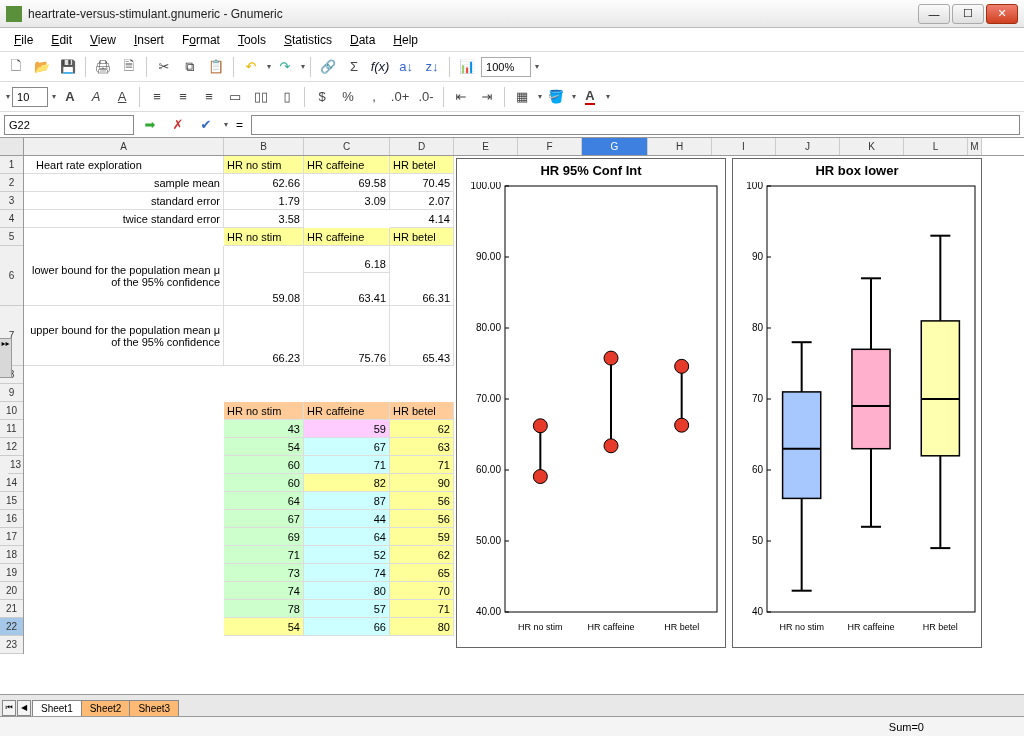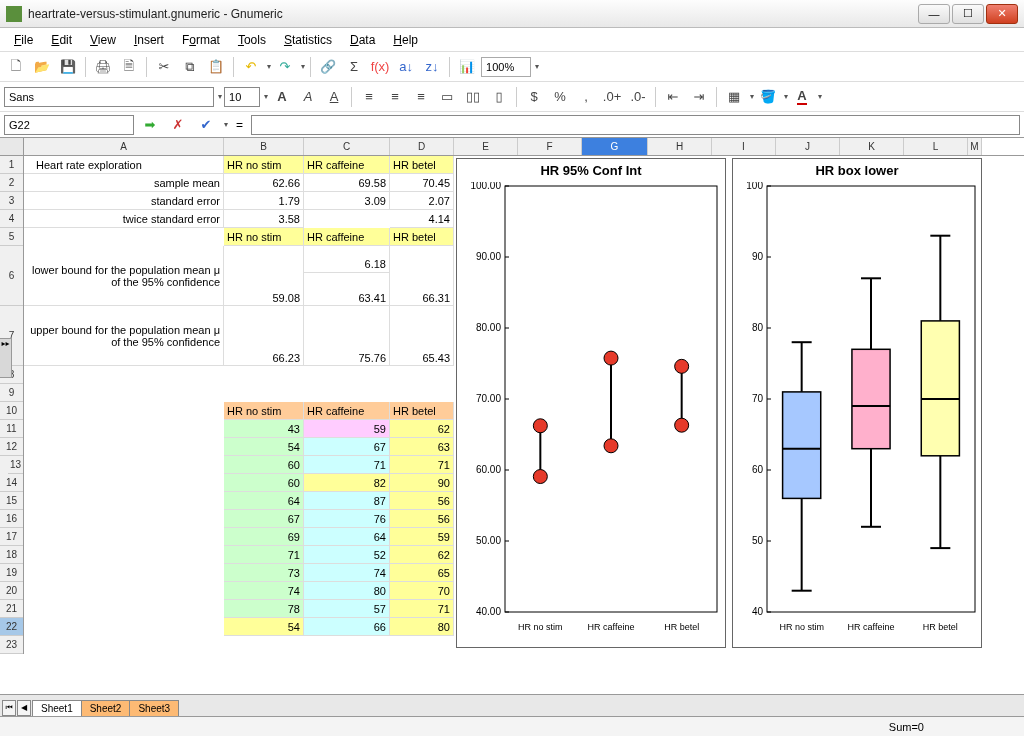--- a/index.html
+++ b/index.html
@@ -91,33 +91,32 @@
   <div class="tbtn">⧉</div>
   <div class="tbtn">📋</div>
   <div class="sep"></div>
   <div class="tbtn" style="color:#e6b800">↶</div>
     <span class="dd">▾</span>
   <div class="tbtn" style="color:#3a9">↷</div>
     <span class="dd">▾</span>
   <div class="sep"></div>
   <div class="tbtn">🔗</div>
   <div class="tbtn">Σ</div>
-  <div class="tbtn" style="color:#ef4444">f(x)</div>
+  <div class="tbtn" style="font-style:italic;color:#0f172a">f(x)</div>
   <div class="tbtn" style="color:#36c">a↓</div>
   <div class="tbtn" style="color:#36c">z↓</div>
   <div class="sep"></div>
   <div class="tbtn">📊</div>
   <div class="zoom">
       <span>100%</span>
     </div>
     <span class="dd">▾</span>
 </div>
 
 <div class="formatbar">
-  <div class="fontbox">Sans</div>
     <span class="dd">▾</span>
   <div class="sizebox">10</div>
     <span class="dd">▾</span>
   <div class="tbtn">
       <b>A</b>
     </div>
   <div class="tbtn">
       <i>A</i>
     </div>
   <div class="tbtn">
@@ -245,21 +244,21 @@
         <div class="cell green" style="left: 200px; top: 300px; width: 80px; height: 18px; line-height: 16px; text-align: right;">60</div>
         <div class="cell cyan" style="left: 280px; top: 300px; width: 86px; height: 18px; line-height: 16px; text-align: right;">71</div>
         <div class="cell yellow" style="left: 366px; top: 300px; width: 64px; height: 18px; line-height: 16px; text-align: right;">71</div>
         <div class="cell green" style="left: 200px; top: 318px; width: 80px; height: 18px; line-height: 16px; text-align: right;">60</div>
         <div class="cell yellow" style="left: 280px; top: 318px; width: 86px; height: 18px; line-height: 16px; text-align: right;">82</div>
         <div class="cell yellow" style="left: 366px; top: 318px; width: 64px; height: 18px; line-height: 16px; text-align: right;">90</div>
         <div class="cell green" style="left: 200px; top: 336px; width: 80px; height: 18px; line-height: 16px; text-align: right;">64</div>
         <div class="cell cyan" style="left: 280px; top: 336px; width: 86px; height: 18px; line-height: 16px; text-align: right;">87</div>
         <div class="cell yellow" style="left: 366px; top: 336px; width: 64px; height: 18px; line-height: 16px; text-align: right;">56</div>
         <div class="cell green" style="left: 200px; top: 354px; width: 80px; height: 18px; line-height: 16px; text-align: right;">67</div>
-        <div class="cell cyan" style="left: 280px; top: 354px; width: 86px; height: 18px; line-height: 16px; text-align: right;">76</div>
+        <div class="cell cyan" style="left: 280px; top: 354px; width: 86px; height: 18px; line-height: 16px; text-align: right;">44</div>
         <div class="cell yellow" style="left: 366px; top: 354px; width: 64px; height: 18px; line-height: 16px; text-align: right;">56</div>
         <div class="cell green" style="left: 200px; top: 372px; width: 80px; height: 18px; line-height: 16px; text-align: right;">69</div>
         <div class="cell cyan" style="left: 280px; top: 372px; width: 86px; height: 18px; line-height: 16px; text-align: right;">64</div>
         <div class="cell yellow" style="left: 366px; top: 372px; width: 64px; height: 18px; line-height: 16px; text-align: right;">59</div>
         <div class="cell green" style="left: 200px; top: 390px; width: 80px; height: 18px; line-height: 16px; text-align: right;">71</div>
         <div class="cell cyan" style="left: 280px; top: 390px; width: 86px; height: 18px; line-height: 16px; text-align: right;">52</div>
         <div class="cell yellow" style="left: 366px; top: 390px; width: 64px; height: 18px; line-height: 16px; text-align: right;">62</div>
         <div class="cell green" style="left: 200px; top: 408px; width: 80px; height: 18px; line-height: 16px; text-align: right;">73</div>
         <div class="cell cyan" style="left: 280px; top: 408px; width: 86px; height: 18px; line-height: 16px; text-align: right;">74</div>
         <div class="cell yellow" style="left: 366px; top: 408px; width: 64px; height: 18px; line-height: 16px; text-align: right; padding-left: 26px;">65</div>

